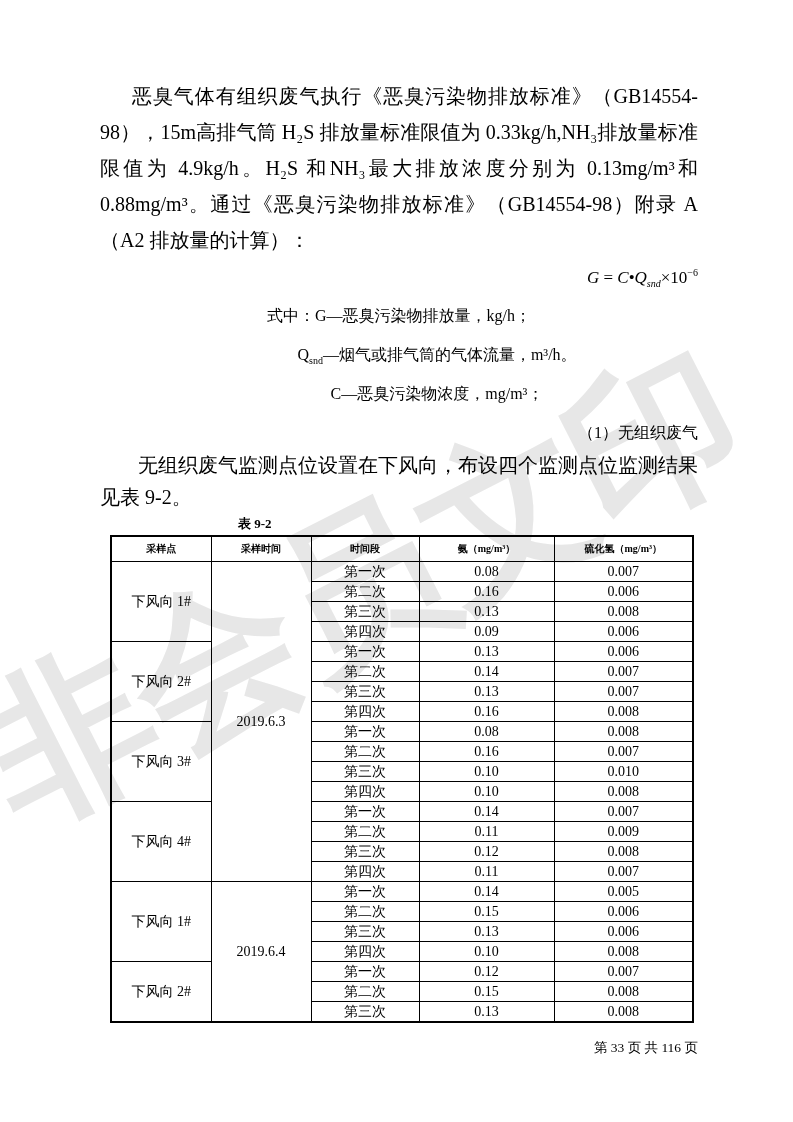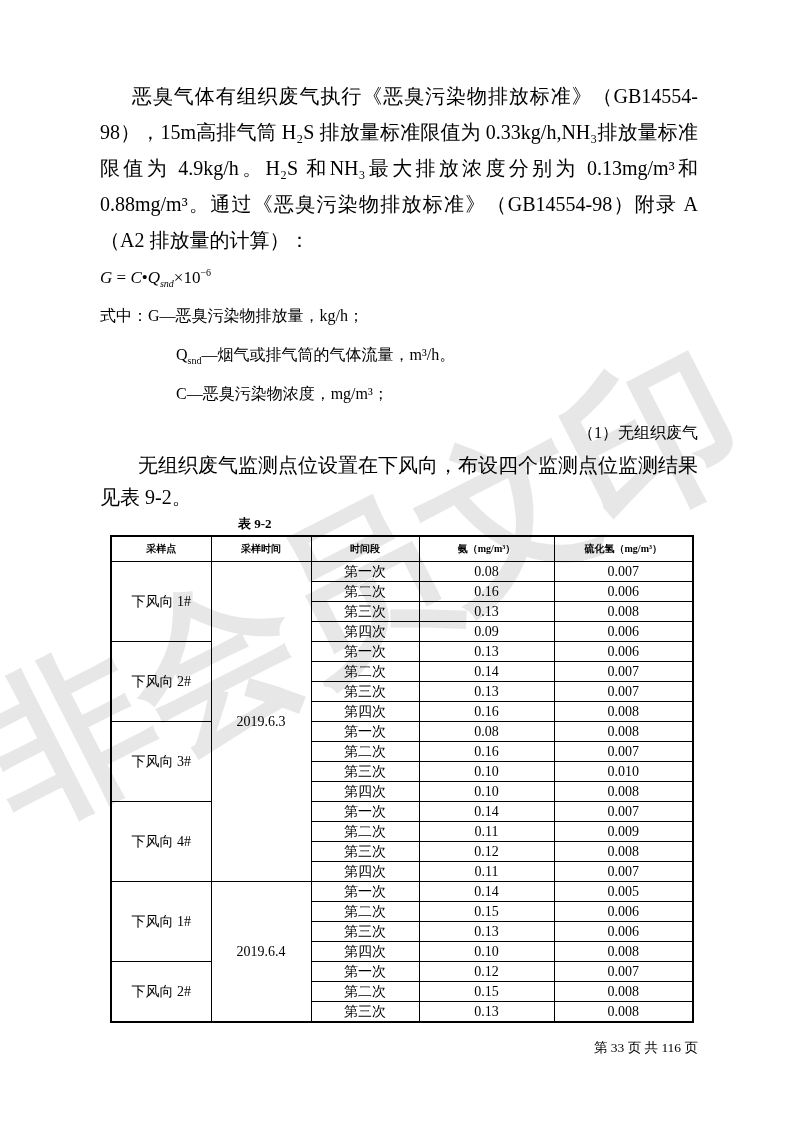--- a/index.html
+++ b/index.html
@@ -31,28 +31,28 @@
     padding:78px 95px 0 100px;
   }
   .para{
     margin:0;
     font-size:20px;
     text-align:justify;
   }
   .p1{line-height:36px;text-indent:32px;}
   .formula{
     line-height:30px;
-    text-align:left;
+    text-align:right;
     font-size:17px;
     font-style:italic;
   }
   .formula .rm{font-style:normal;}
   .formula sub{font-size:10px;font-style:italic;}
   .formula sup{font-size:10px;font-style:normal;}
-  .where-line{line-height:33px;font-size:16px;}
+  .where-line{line-height:33px;font-size:16px;text-align:center;}
   .where-line.ind{padding-left:76px;}
   .where-line sub{font-size:10px;}
   .p2{line-height:35px;text-indent:32px;}
   .heading{margin:0;font-size:16px;line-height:32px;padding-left:14px;text-align:right;}
   .p3{line-height:32px;text-indent:38px;}
   .caption{
     position:relative;
     width:582px;margin-left:10px;
     height:22px;line-height:22px;
     font-weight:bold;font-size:13px;

